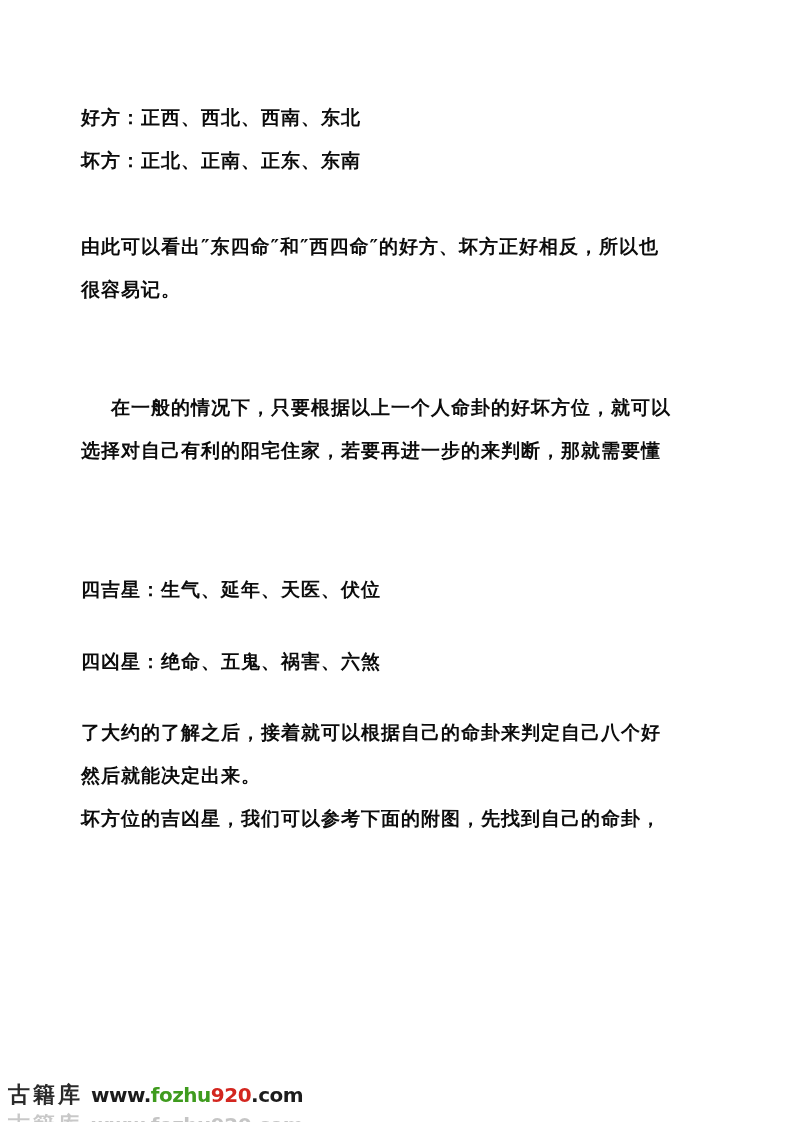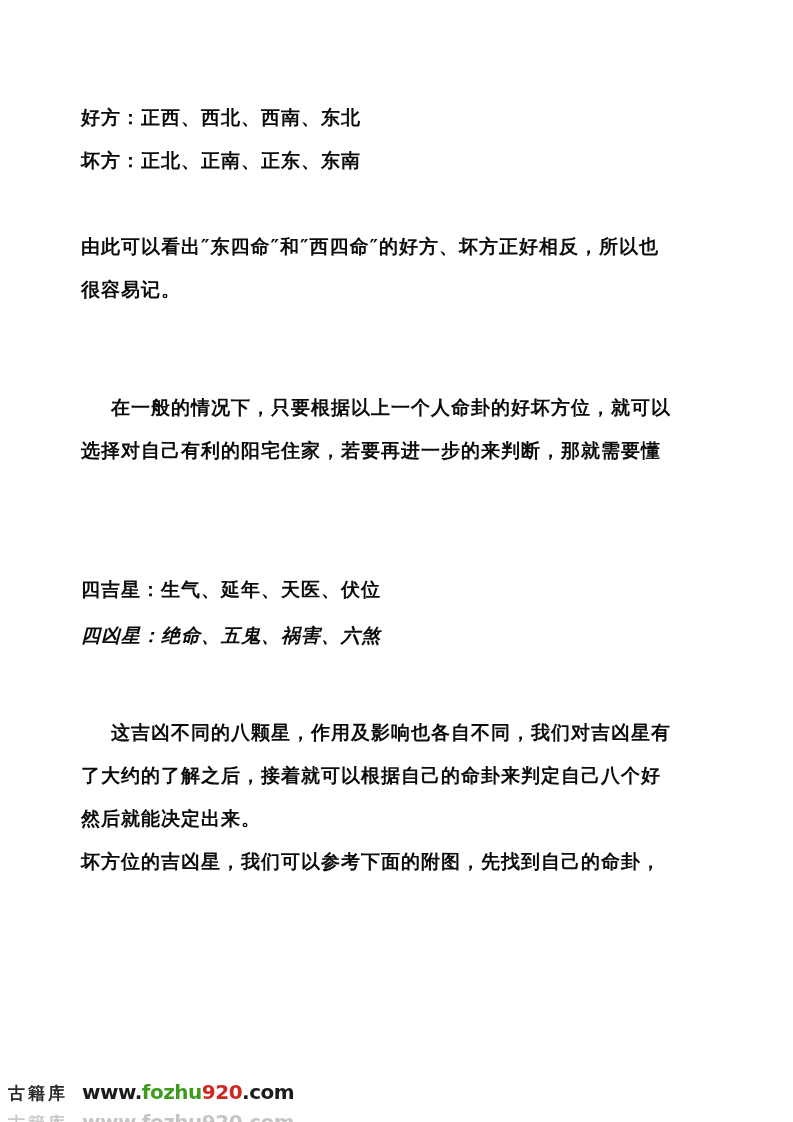--- a/index.html
+++ b/index.html
@@ -30,24 +30,24 @@
   .watermark {
     position: absolute;
     left: 8px;
     top: 1080px;
     white-space: nowrap;
     font-weight: 700;
     display: flex;
     align-items: baseline;
   }
   .wm-cn {
-    font-size: 17px;
+    font-size: 22px;
     color: #2a2a2a;
     letter-spacing: 3px;
-    margin-right: 14px;
+    margin-right: 8px;
   }
   .wm-url {
     font-size: 20px;
     color: #1c1c1c;
     letter-spacing: -0.5px;
   }
   .wm-green { color: #3f9b1e; }
   .wm-red   { color: #d3261f; }
   .watermark-shadow {
     top: 1110px;
@@ -70,26 +70,25 @@
 
 <div class="textblock" style="top:386px;">
   <div class="line indent">在一般的情况下，只要根据以上一个人命卦的好坏方位，就可以</div>
   <div class="line">选择对自己有利的阳宅住家，若要再进一步的来判断，那就需要懂</div>
 </div>
 
 <div class="textblock" style="top:568px;">
   <div class="line">四吉星：生气、延年、天医、伏位</div>
 </div>
 
-<div class="textblock" style="top:614px;font-style:italic;">
+<div class="textblock" style="top:640px;">
   <div class="line">四凶星：绝命、五鬼、祸害、六煞</div>
 </div>
 
 <div class="textblock" style="top:711px;">
-  <div class="line indent">这吉凶不同的八颗星，作用及影响也各自不同，我们对吉凶星有</div>
   <div class="line">了大约的了解之后，接着就可以根据自己的命卦来判定自己八个好</div>
   <div class="line">然后就能决定出来。</div>
   <div class="line">坏方位的吉凶星，我们可以参考下面的附图，先找到自己的命卦，</div>
 </div>
 
 <div class="watermark">
   <span class="wm-cn">古籍库</span>
   <span class="wm-url"><span>www.</span><span class="wm-green">fozhu</span><span class="wm-red">920</span><span>.com</span></span>
 </div>
 

